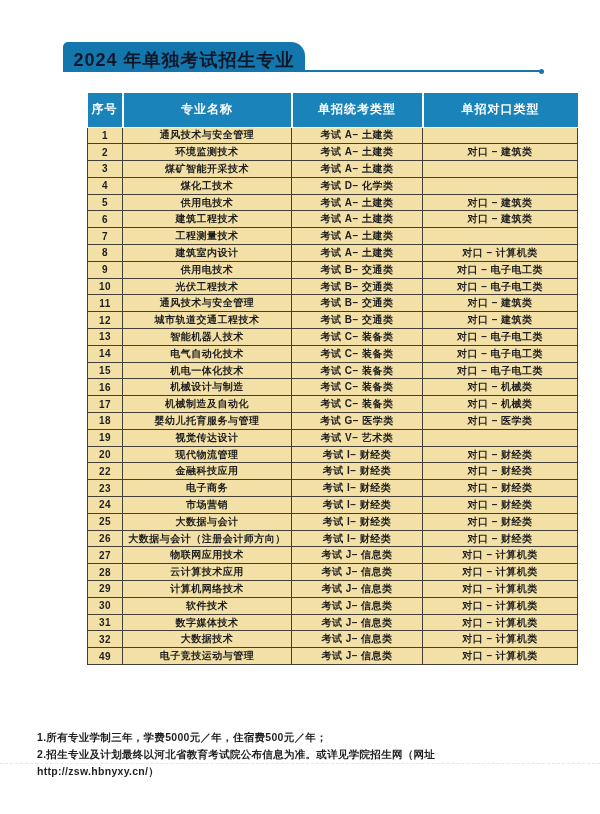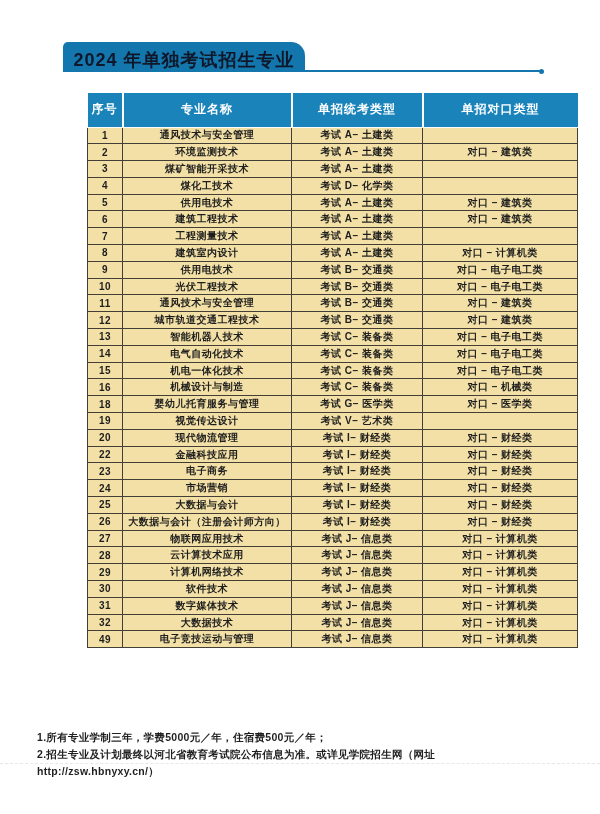--- a/index.html
+++ b/index.html
@@ -173,20 +173,26 @@
             <td>考试 C– 装备类</td>
             <td>对口 – 电子电工类</td>
           </tr>
           <tr>
             <td>16</td>
             <td>机械设计与制造</td>
             <td>考试 C– 装备类</td>
             <td>对口 – 机械类</td>
           </tr>
           <tr>
+            <td>17</td>
+            <td>机械制造及自动化</td>
+            <td>考试 C– 装备类</td>
+            <td>对口 – 机械类</td>
+          </tr>
+          <tr>
             <td>18</td>
             <td>婴幼儿托育服务与管理</td>
             <td>考试 G– 医学类</td>
             <td>对口 – 医学类</td>
           </tr>
           <tr>
             <td>19</td>
             <td>视觉传达设计</td>
             <td>考试 V– 艺术类</td>
             <td></td>

